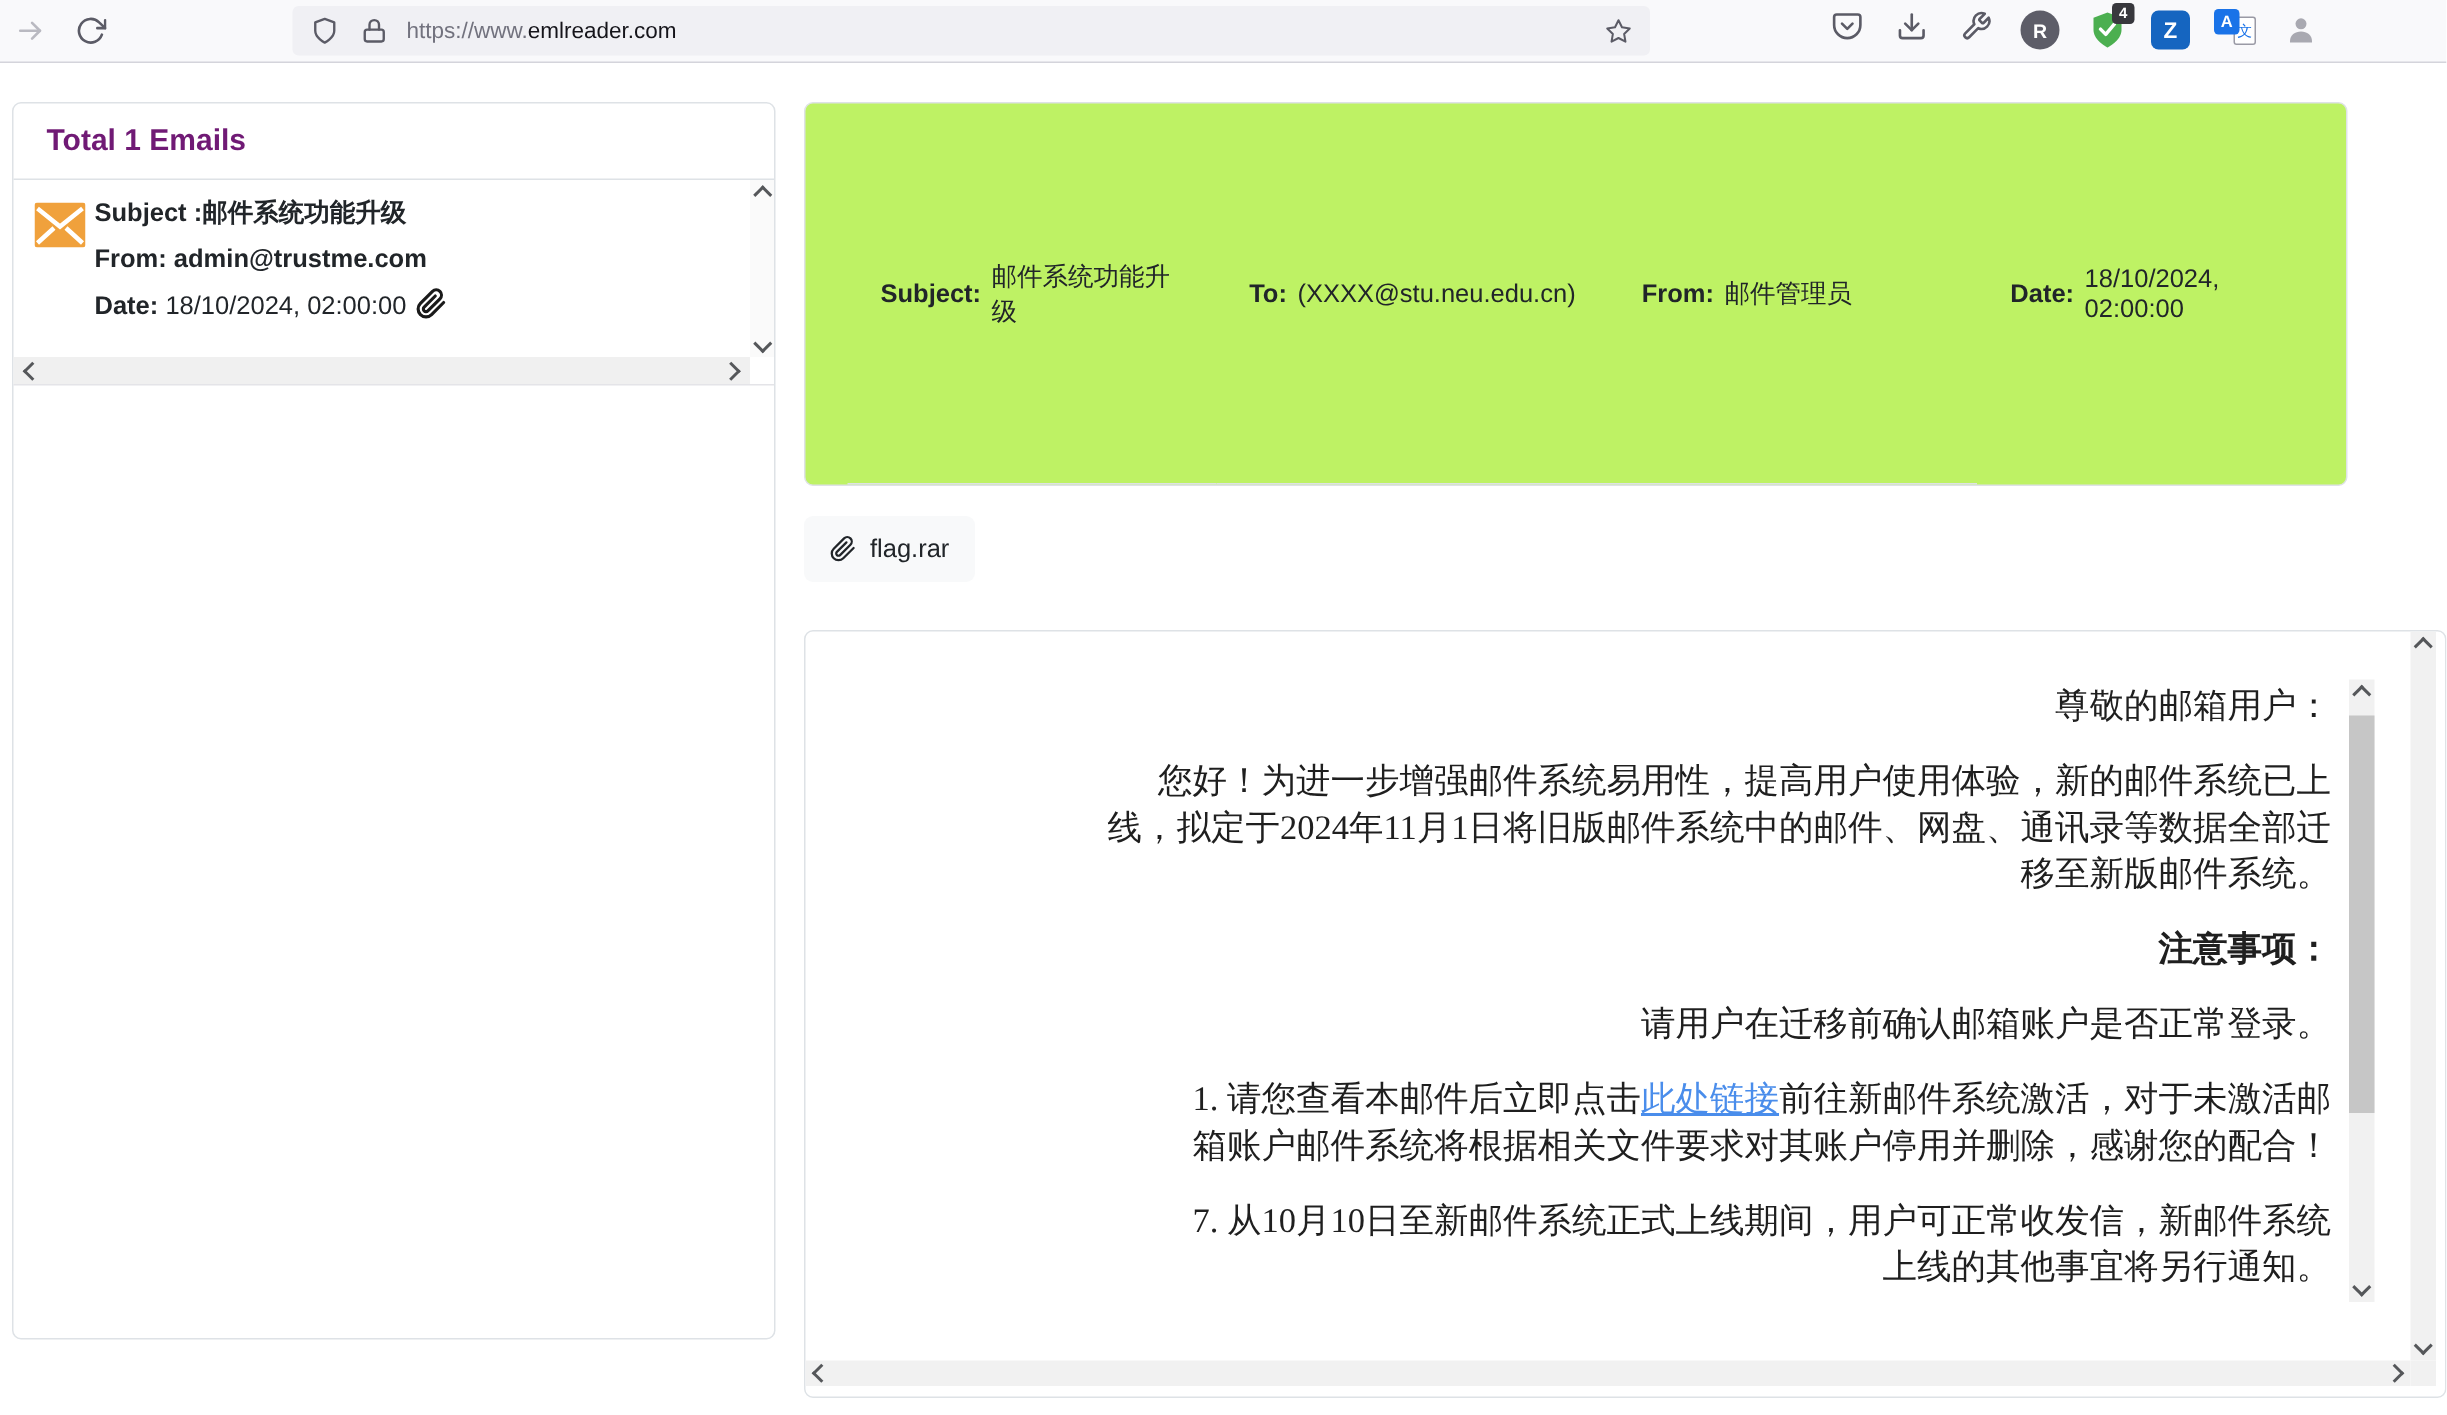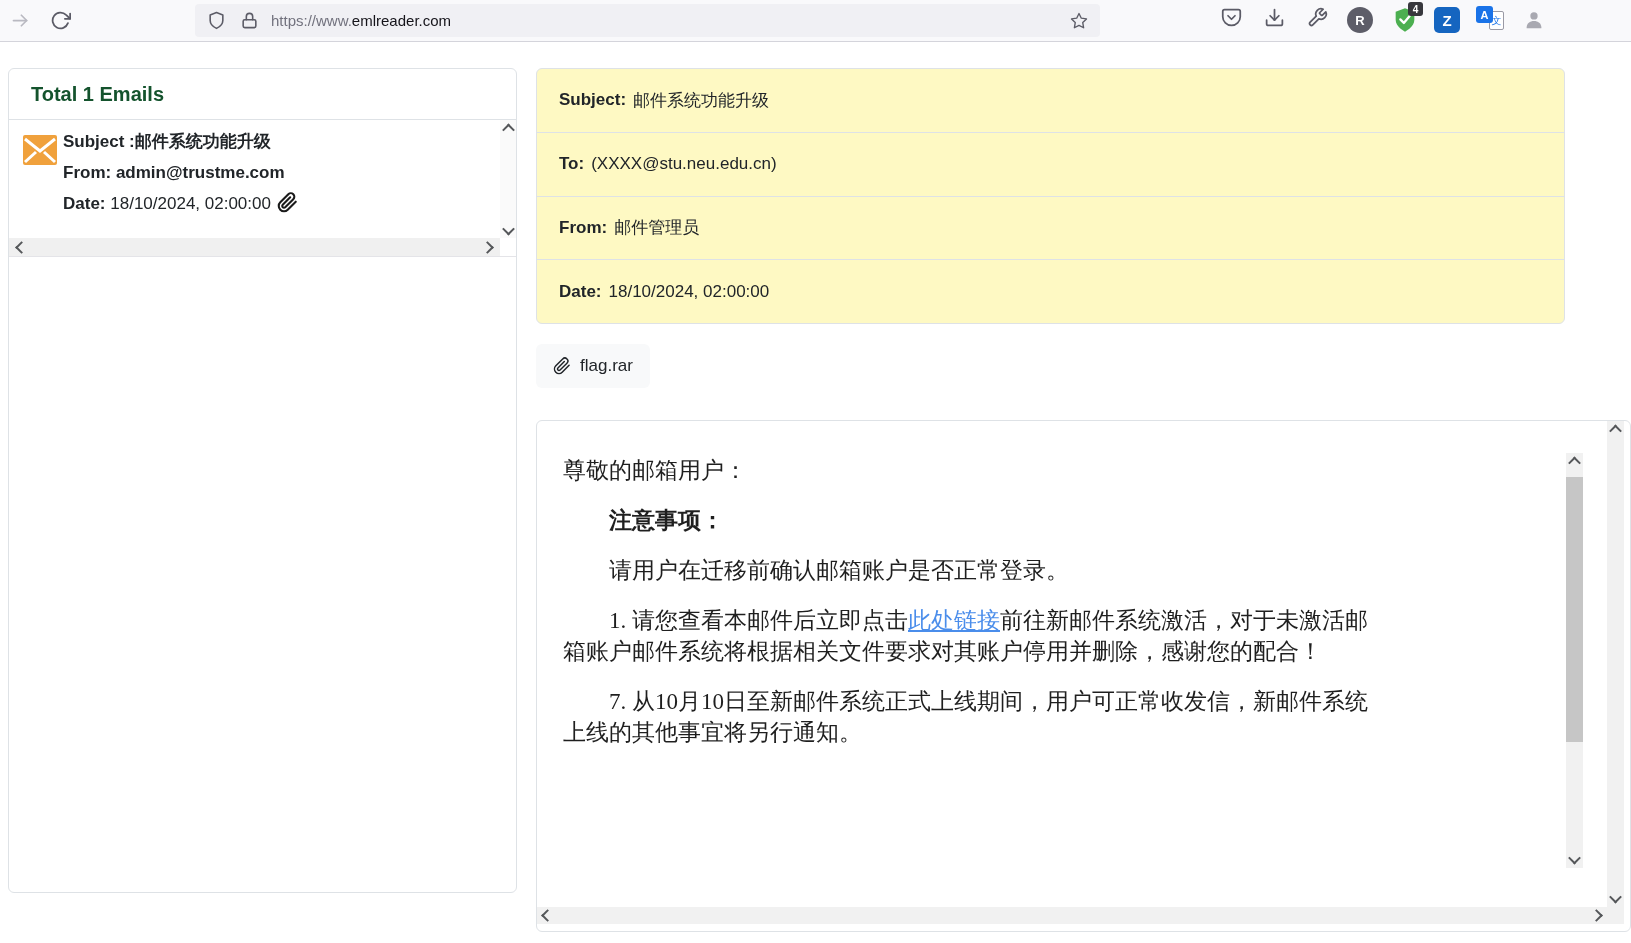--- a/index.html
+++ b/index.html
@@ -35,43 +35,43 @@
   .person-ext svg{width:100%;height:100%;}
   
   .chev{width:7px;height:7px;border:solid #55575a;border-width:2px 2px 0 0;display:inline-block;}
   .chev-up{transform:rotate(-45deg) translate(-1px,1px);}
   .chev-down{transform:rotate(135deg) translate(-1px,1px);}
   .chev-left{transform:rotate(-135deg);}
   .chev-right{transform:rotate(45deg);}
   .sb-btn{display:flex;align-items:center;justify-content:center;cursor:pointer;}
   
   .email-list-card{position:absolute;left:8px;top:68px;width:509px;height:825px;background:#fff;border:1px solid #dee2e6;border-radius:6px;box-sizing:border-box;}
-  .list-header{height:50px;border-bottom:1px solid #dee2e6;display:flex;align-items:center;padding:0 22px;font-size:20px;font-weight:bold;color:#14532d;}
+  .list-header{height:50px;border-bottom:1px solid #dee2e6;display:flex;align-items:center;padding:0 22px;font-size:20px;font-weight:bold;color:#701a75;}
   .list-viewport{position:relative;height:136px;border-bottom:1px solid #e4e4e8;}
   .email-item{position:absolute;left:0;top:0;right:16px;bottom:18px;cursor:pointer;overflow:hidden;}
   .env-ic{position:absolute;left:14px;top:15px;}
   .item-lines{margin:6px 0 0 54px;font-size:17px;line-height:31px;color:#212529;white-space:nowrap;}
   .item-lines b{font-weight:bold;}
   .date-val{font-weight:normal;}
   .clip-inline{display:inline-block;vertical-align:-4px;margin-left:6px;}
   .list-vscroll{position:absolute;right:0;top:0;width:16px;bottom:18px;background:#fafafa;display:flex;flex-direction:column;justify-content:space-between;}
   .list-vscroll .sb-btn{height:16px;}
   .list-hscroll{position:absolute;left:0;right:16px;bottom:0;height:18px;background:#f0f0f0;display:flex;align-items:center;justify-content:space-between;padding:0 8px;}
   
-  .detail-table{position:absolute;left:536px;top:68px;width:1029px;height:256px;border:1px solid #dee2e6;border-radius:6px;box-sizing:border-box;background:#fef9c3;display:flex;flex-direction:column;}
+  .detail-table{position:absolute;left:536px;top:68px;width:1029px;height:256px;border:1px solid #dee2e6;border-radius:6px;box-sizing:border-box;background:#bef264;display:flex;padding-left:28px;}
   .detail-row{flex:1;display:flex;align-items:center;padding:0 22px;font-size:17px;color:#212529;border-bottom:1px solid #dee2e6;}
   .detail-row:last-child{border-bottom:none;}
   .lbl{font-weight:bold;margin-right:7px;white-space:nowrap;}
   
   .attachment-chip{position:absolute;left:536px;top:344px;height:44px;background:#f8f9fa;border-radius:6px;display:inline-flex;align-items:center;padding:0 17px;font-size:17px;color:#212529;gap:9px;cursor:pointer;}
   
   .body-card{position:absolute;left:536px;top:420px;width:1095px;height:512px;border:1px solid #dee2e6;border-radius:6px;box-sizing:border-box;background:#fff;overflow:hidden;}
   .iframe-sim{position:absolute;left:18px;top:32px;width:1028px;height:415px;}
   .body-text{position:absolute;left:0;top:0;right:17px;bottom:0;padding:2px 12px 0 8px;font-family:"Liberation Serif","DejaVu Serif",serif;font-size:23px;line-height:31px;color:#1f1f1f;overflow:hidden;}
-  .body-text p{margin:0 0 19px 0;white-space:pre-line;}
+  .body-text p{margin:0 0 19px 0;white-space:pre-line;text-align:right;}
   .body-text p.indent{text-indent:2em;}
   .body-text p.bold{font-weight:bold;}
   .body-link{color:#4a8deb;text-decoration:underline;cursor:pointer;}
   .inner-vscroll{position:absolute;right:0;top:0;width:17px;height:100%;background:#f1f1f1;}
   .inner-vscroll .sb-btn{position:absolute;left:0;width:17px;height:17px;}
   .inner-vscroll .up{top:0;}
   .inner-vscroll .down{bottom:0;}
   .inner-thumb{position:absolute;left:0;top:24px;width:17px;height:265px;background:#c6c6c6;cursor:pointer;}
   .outer-vscroll{position:absolute;left:1070px;top:0;width:17px;height:486px;background:#f1f1f1;display:flex;flex-direction:column;justify-content:space-between;}
   .outer-vscroll .sb-btn{height:17px;}
@@ -219,20 +219,23 @@
         <path d="M21.44 11.05l-9.19 9.19a6 6 0 0 1-8.49-8.49l9.19-9.19a4 4 0 0 1 5.66 5.66l-9.2 9.19a2 2 0 0 1-2.83-2.83l8.49-8.48"></path>
       </svg>
     </span>
   <span>flag.rar</span>
 </div>
 
 <div class="body-card">
   <div class="iframe-sim">
     <div class="body-text">
         <p>尊敬的邮箱用户：</p>
+        <p class="indent">您好！为进一步增强邮件系统易用性，提高用户使用体验，新的邮件系统已上
+线，拟定于2024年11月1日将旧版邮件系统中的邮件、网盘、通讯录等数据全部迁
+移至新版邮件系统。</p>
         <p class="indent bold">注意事项：</p>
         <p class="indent">请用户在迁移前确认邮箱账户是否正常登录。</p>
         <p class="indent">1. 请您查看本邮件后立即点击<a class="body-link">此处链接</a>前往新邮件系统激活，对于未激活邮
 箱账户邮件系统将根据相关文件要求对其账户停用并删除，感谢您的配合！</p>
         <p class="indent">7. 从10月10日至新邮件系统正式上线期间，用户可正常收发信，新邮件系统
 上线的其他事宜将另行通知。</p>
       </div>
     <div class="inner-vscroll">
       <span class="sb-btn up">
           <span class="chev chev-up"></span>

